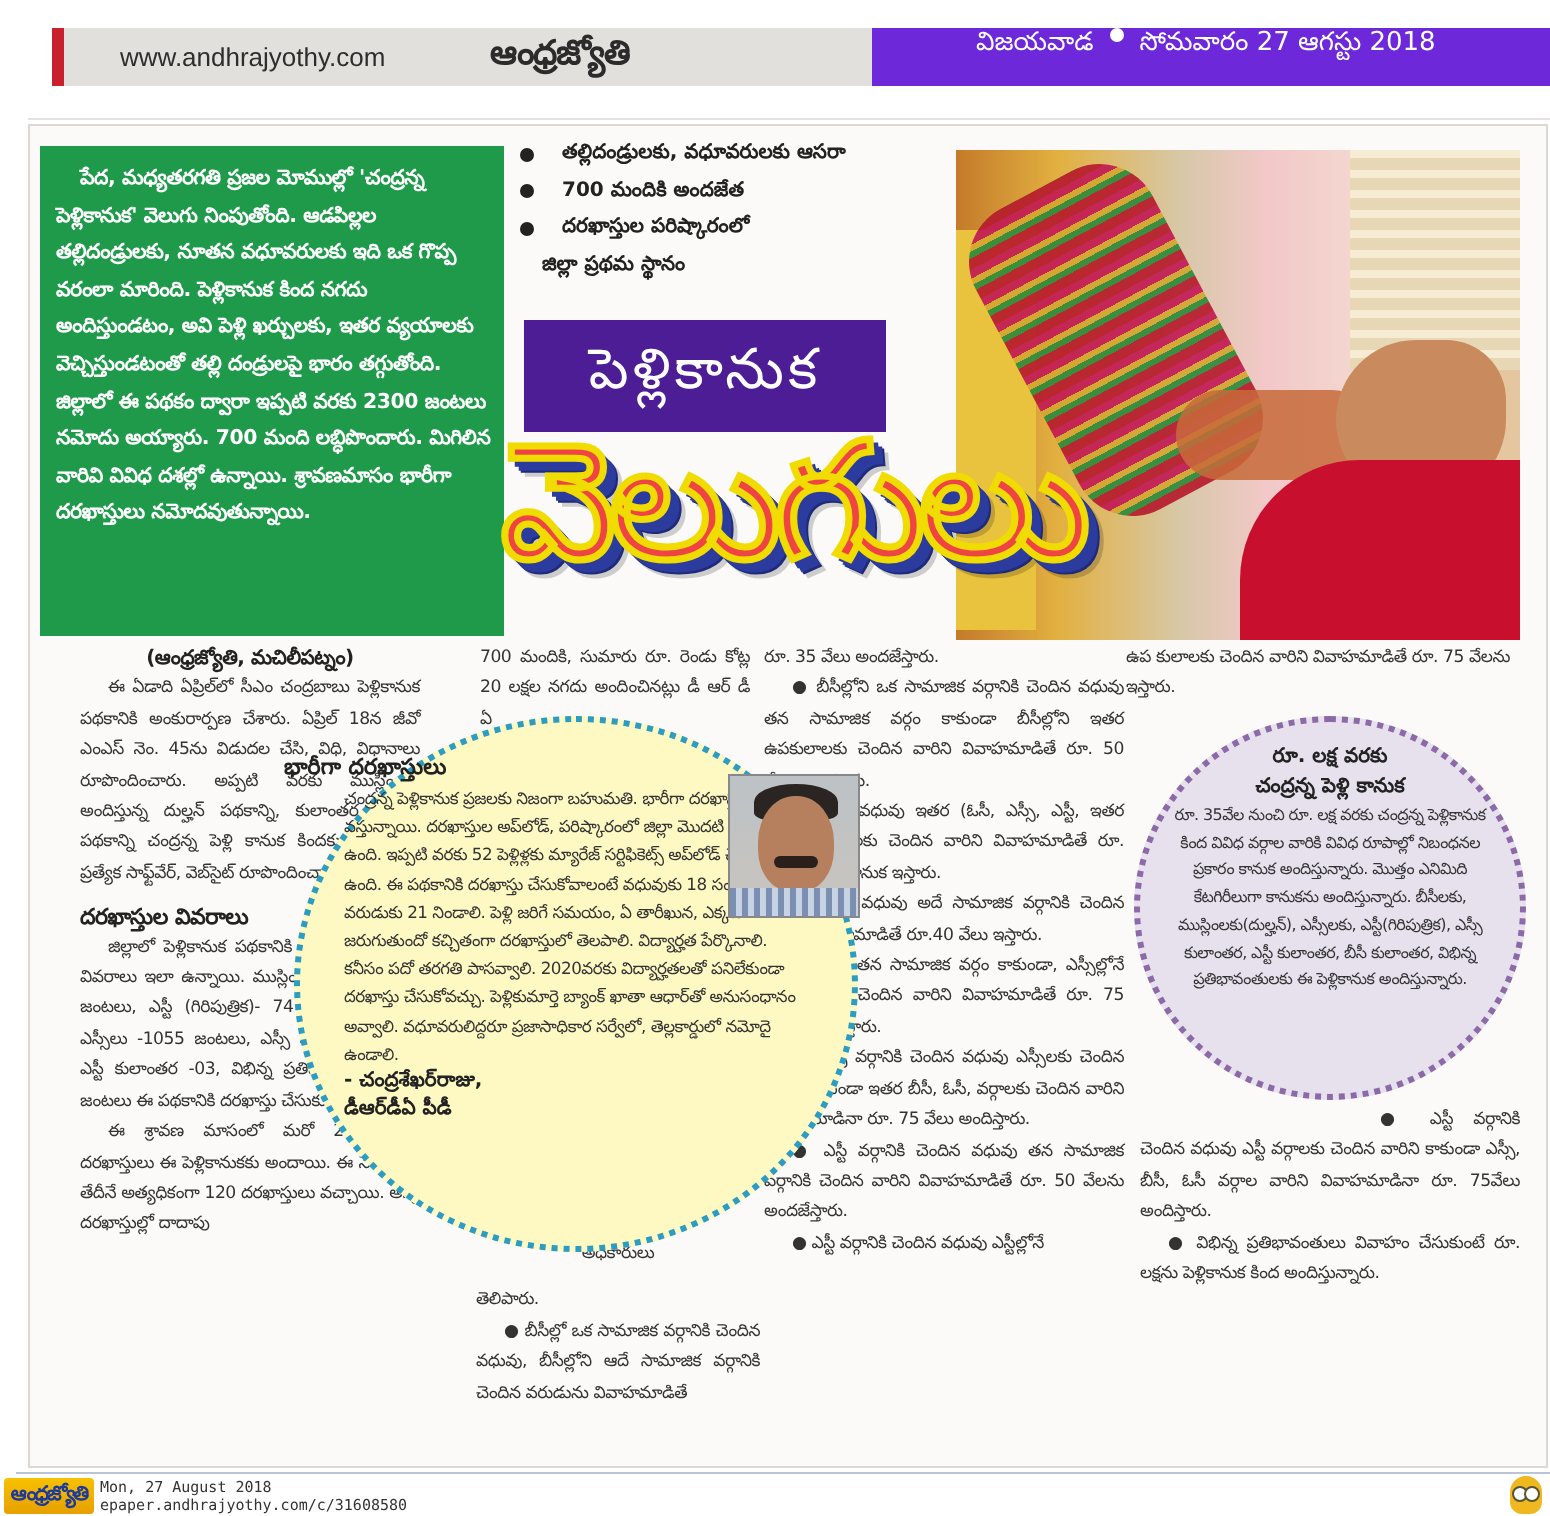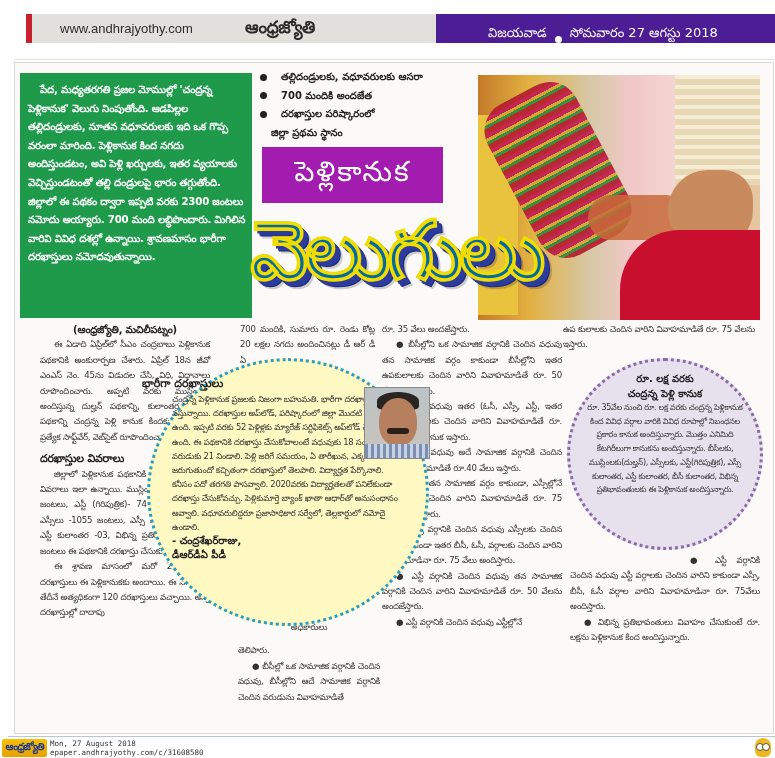--- a/index.html
+++ b/index.html
@@ -5,41 +5,41 @@
   * { box-sizing: border-box; margin: 0; padding: 0; }
   html, body { width: 775px; height: 758px; background: #ffffff; overflow: hidden; }
   body { position: relative; font-family: "DejaVu Sans", sans-serif; color: #2a2a2a; }
 
   
   .masthead { position: absolute; left: 8px; top: 14px; width: 767px; height: 29px; display: flex; padding-left: 18px; }
   .mh-redstrip { width: 6px; height: 29px; background: #c8202c; }
   .mh-grey { width: 404px; height: 29px; background: #e2e0dc; display: flex; align-items: center; }
   .mh-url { font-family: "Liberation Sans", sans-serif; font-size: 13px; color: #2d2d2d; margin-left: 28px; width: 155px; }
   .mh-logo { font-family: "DejaVu Sans", sans-serif; font-weight: bold; font-size: 17px; color: #2b2b2b; margin-left: 30px; letter-spacing: -0.5px; }
-  .mh-red { flex: 1; height: 29px; background: #4c1d95; display: flex; align-items: flex-end; padding-left: 52px; color: #ffffff; font-size: 13px; gap: 8px; }
+  .mh-red { flex: 1; height: 29px; background: #6d28d9; display: flex; align-items: flex-start; padding-left: 52px; color: #ffffff; font-size: 13px; gap: 8px; }
   .mh-dot { width: 7px; height: 7px; background: #fff; border-radius: 50%; display: inline-block; }
   .mh-rule { position: absolute; left: 14px; top: 59px; width: 761px; height: 1px; background: #e4e2de; }
 
   
   .page-frame { position: absolute; left: 14px; top: 62px; width: 760px; height: 672px; border: 1px solid #dcd8d2; background: #fbfaf8; }
 
   
   .intro { position: absolute; left: 20px; top: 73px; width: 232px; height: 245px; background: #1e9a4a; color: #ffffff; padding: 8px 6px 6px 8px; font-size: 10.2px; line-height: 18.6px; letter-spacing: -0.2px; text-indent: 12px; font-weight: bold; }
 
   
   .bullets { position: absolute; left: 260px; top: 68px; width: 220px; font-size: 10px; font-weight: bold; color: #222; line-height: 18.5px; }
   .bullet { display: flex; align-items: center; gap: 14px; }
   .bullet .dot { width: 7px; height: 7px; border-radius: 50%; background: #222; flex: none; }
   .bullet-cont { padding-left: 11px; }
 
   
-  .kicker { position: absolute; left: 262px; top: 147px; width: 181px; height: 56px; background: #a21caf; color: #ffffff; display: flex; align-items: center; justify-content: center; font-size: 28px; font-weight: normal; letter-spacing: 2px; }
+  .kicker { position: absolute; left: 262px; top: 160px; width: 181px; height: 56px; background: #4c1d95; color: #ffffff; display: flex; align-items: center; justify-content: center; font-size: 28px; font-weight: normal; letter-spacing: 2px; }
 
   
-  .headline { position: absolute; left: 250px; top: 206px; width: 380px; height: 110px; display: flex; align-items: center; font-family: "DejaVu Sans", sans-serif; font-weight: bold; font-size: 82px; color: #0369a1; letter-spacing: -4px; text-shadow: 3px 3px 0 #2c3c9e, 5px 5px 0 #2c3c9e, 6px 6px 0 #1f2a7a, 8px 8px 0 rgba(0,0,0,0.18); z-index: 3; -webkit-text-stroke: 1px #f0dc00; }
+  .headline { position: absolute; left: 250px; top: 206px; width: 380px; height: 110px; display: flex; align-items: center; font-family: "DejaVu Sans", sans-serif; font-weight: bold; font-size: 82px; color: #ef4444; letter-spacing: -4px; text-shadow: 3px 3px 0 #2c3c9e, 5px 5px 0 #2c3c9e, 6px 6px 0 #1f2a7a, 8px 8px 0 rgba(0,0,0,0.18); z-index: 3; -webkit-text-stroke: 1px #f0dc00; }
 
   
   .photo { position: absolute; left: 478px; top: 75px; width: 282px; height: 245px; overflow: hidden; background: linear-gradient(90deg, #c47a2a 0%, #e2b040 18%, #d7c8a8 40%, #f2c8c8 55%, #f3d6cf 70%, #e7c59a 85%, #e4c6a0 100%); z-index: 1; }
   .photo .bangles { position: absolute; left: 30px; top: 10px; width: 100px; height: 170px; transform: rotate(-28deg); background: repeating-linear-gradient(0deg, #b61b2c 0 5px, #2d8a3a 5px 8px, #d4a530 8px 11px, #c21a55 11px 15px); border-radius: 30px; opacity: 0.92; }
   .photo .sleeve { position: absolute; right: 0; top: 0; width: 85px; height: 110px; background: repeating-linear-gradient(0deg, #e8d7b4 0 6px, #f6ecd4 6px 10px); }
   .photo .hand { position: absolute; left: 190px; top: 95px; width: 85px; height: 80px; border-radius: 40px 30px 40px 40px; background: #c98a5e; }
   .photo .mehndi { position: absolute; left: 110px; top: 120px; width: 100px; height: 45px; border-radius: 25px; background: #c76a3a; opacity: 0.85; }
   .photo .red { position: absolute; right: 0; bottom: 0; width: 140px; height: 90px; background: #c8102e; border-radius: 60px 0 0 0; }
   .photo .yellow { position: absolute; left: 0; top: 40px; width: 40px; height: 200px; background: #e9c23e; }
 

